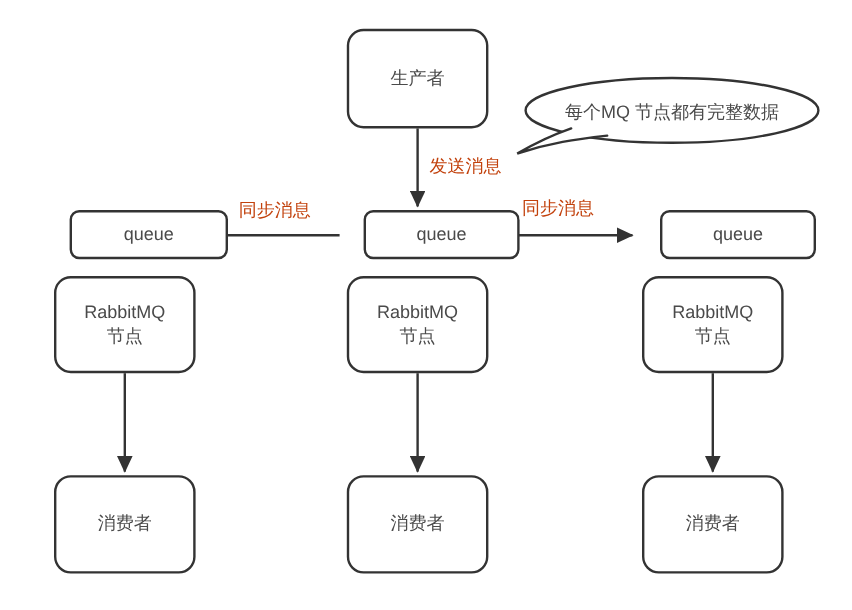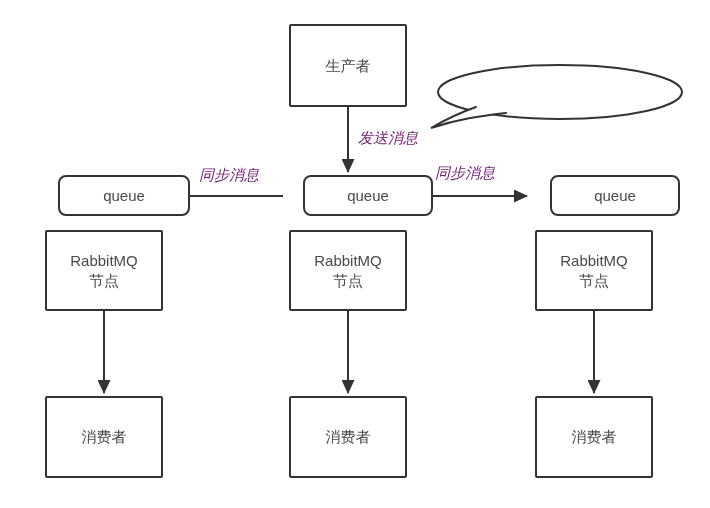--- a/index.html
+++ b/index.html
@@ -26,42 +26,41 @@
     background: #ffffff;
     border: 2px solid #333333;
     color: #4a4a4a;
     font-size: 15px;
     display: flex;
     align-items: center;
     justify-content: center;
     text-align: center;
     line-height: 20px;
   }
-  .rect { border-radius: 2px; }
+  .rect { border-radius: 14px; }
   .rounded { border-radius: 8px; margin-left: 20px; }
 
   .producer   { left: 289px; top: 24px;  width: 118px; height: 83px; }
   .queue-l    { left: 38px;  top: 175px; width: 132px; height: 41px; }
   .queue-c    { left: 283px; top: 175px; width: 130px; height: 41px; }
   .queue-r    { left: 530px; top: 175px; width: 130px; height: 41px; }
   .node-l     { left: 45px;  top: 230px; width: 118px; height: 81px; }
   .node-c     { left: 289px; top: 230px; width: 118px; height: 81px; }
   .node-r     { left: 535px; top: 230px; width: 118px; height: 81px; }
   .consumer-l { left: 45px;  top: 396px; width: 118px; height: 82px; }
   .consumer-c { left: 289px; top: 396px; width: 118px; height: 82px; }
   .consumer-r { left: 535px; top: 396px; width: 118px; height: 82px; }
 
   .edge-label {
     position: absolute;
-    color: #701a75;
+    color: #c2410c;
     font-size: 15px;
     white-space: nowrap;
     background: #ffffff;
     padding: 0 2px;
-    font-style: italic;
   }
   .label-send       { left: 356px; top: 129px; }
   .label-sync-left  { left: 197px; top: 166px; }
   .label-sync-right { left: 433px; top: 164px; }
 
   .bubble-text {
     position: absolute;
     left: 445px; top: 84px;
     width: 230px;
     text-align: center;
@@ -138,14 +137,15 @@
     <span>消费者</span>
   </div>
   <div class="box rect consumer-r">
     <span>消费者</span>
   </div>
 
   <div class="edge-label label-send">发送消息</div>
   <div class="edge-label label-sync-left">同步消息</div>
   <div class="edge-label label-sync-right">同步消息</div>
 
+  <div class="bubble-text">每个MQ 节点都有完整数据</div>
 
 </div>
 
 </body></html>

